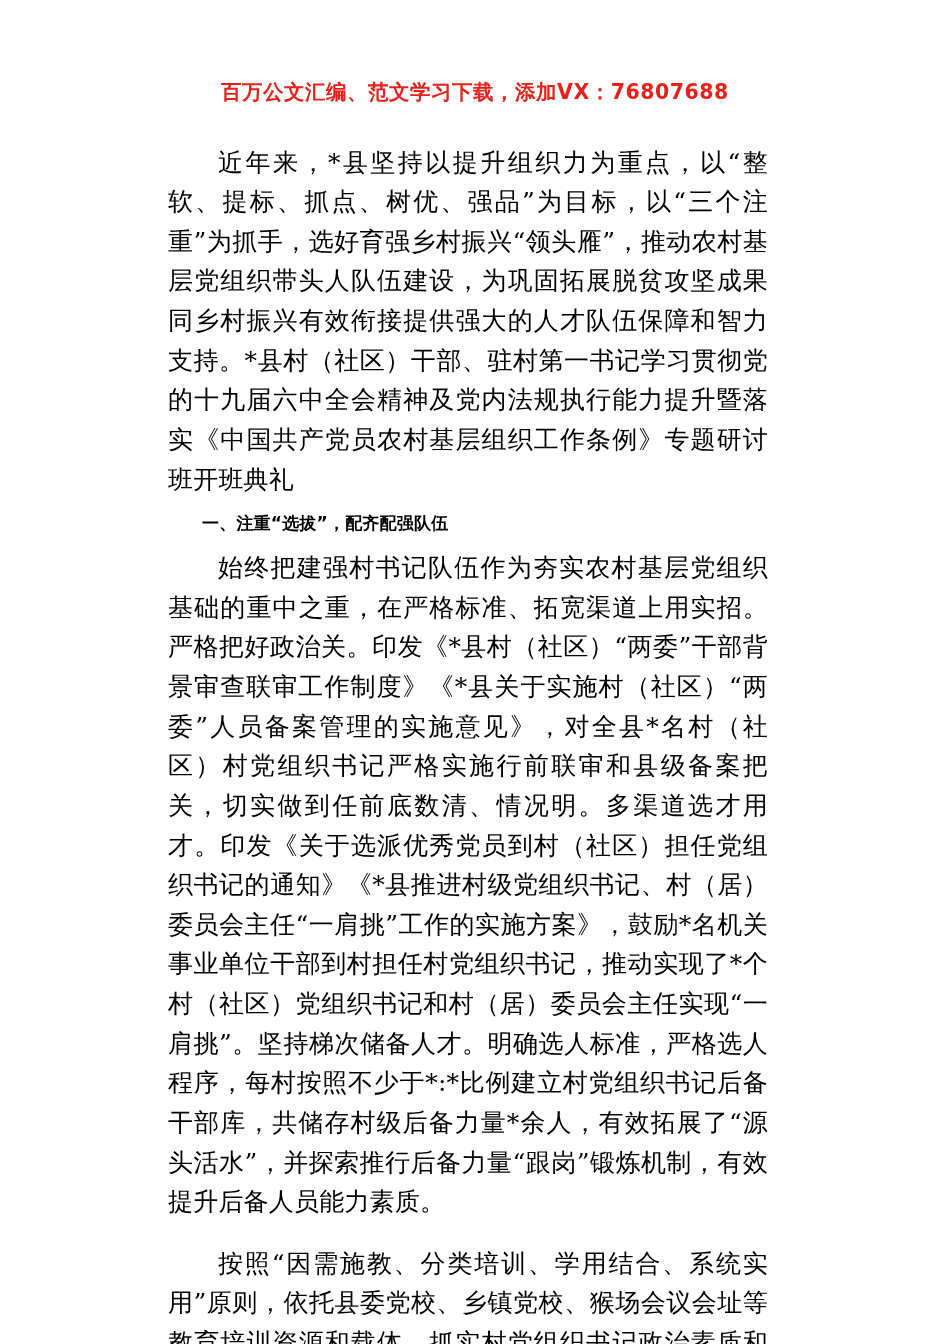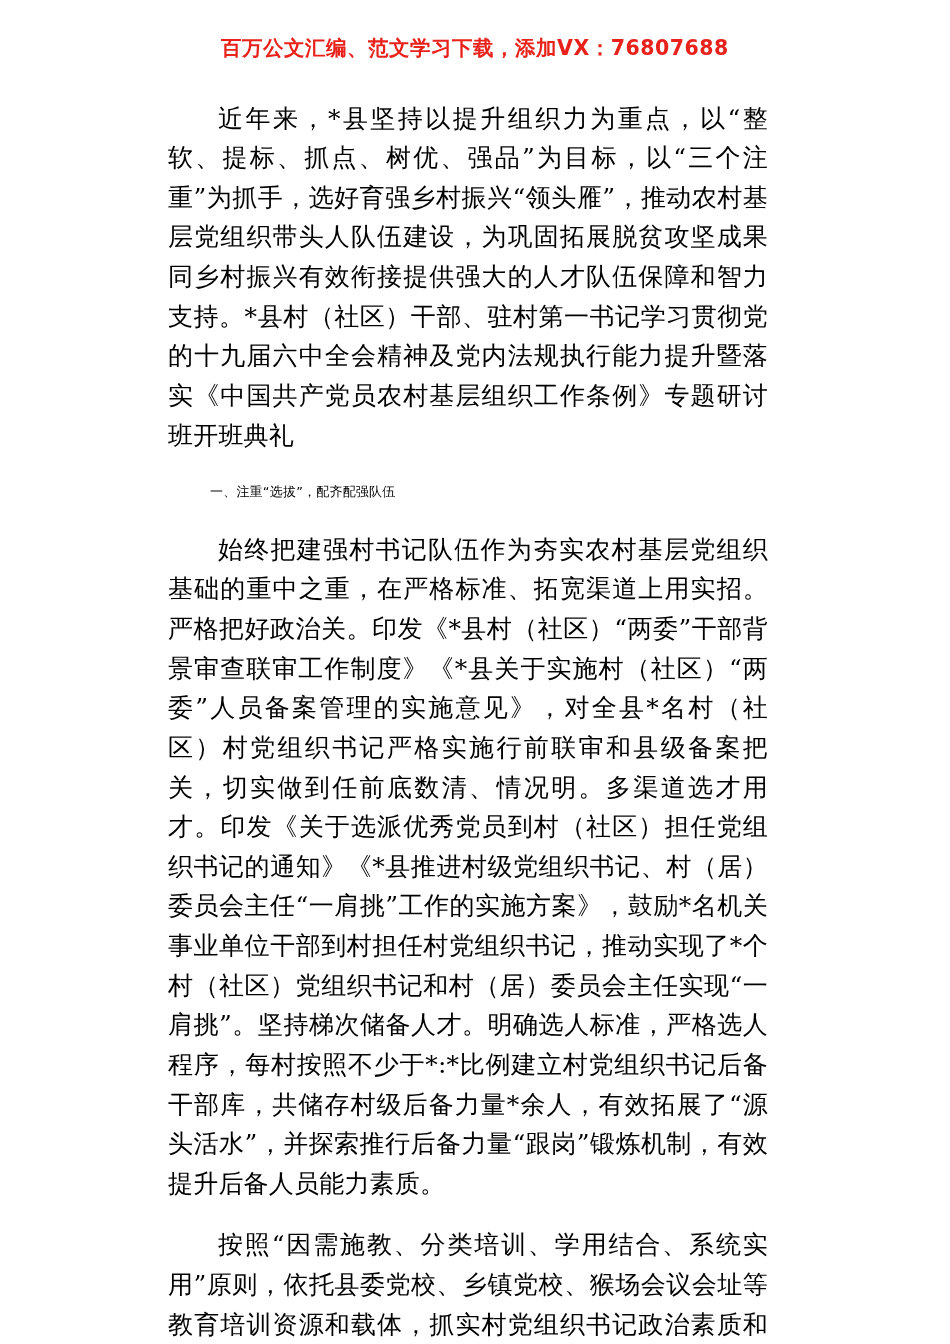--- a/index.html
+++ b/index.html
@@ -21,45 +21,45 @@
     padding: 0;
     background: #ffffff;
   }
   .promo-banner {
     text-align: center;
     color: #e8221b;
     font-family: "DejaVu Sans", "Liberation Sans", sans-serif;
     font-weight: bold;
     font-size: 20.5px;
     letter-spacing: 0.5px;
-    padding-top: 36px;
+    padding-top: 80px;
     padding-bottom: 0;
     line-height: 1.2;
   }
   .doc-body {
     padding: 0 182px 0 168px;
     margin-top: 38px;
   }
   p.para {
     margin: 0 0 0 0;
     text-align: justify;
     text-justify: inter-ideograph;
     font-size: 25px;
     line-height: 1.585;
     text-indent: 2em;
     font-family: "DejaVu Serif", "Liberation Serif", serif;
     letter-spacing: 0.2px;
   }
   p.heading {
-    margin: 16px;
+    margin: 0;
     text-align: left;
-    font-size: 13px;
+    font-size: 17px;
     line-height: 1.585;
     text-indent: 2em;
-    font-weight: normal;
+    font-weight: bold;
     font-family: "DejaVu Sans", "Liberation Sans", sans-serif;
     letter-spacing: 0.2px;
   }
   .spacer {
     height: 11px;
   }
 </style>
 </head>
 <body>
 

